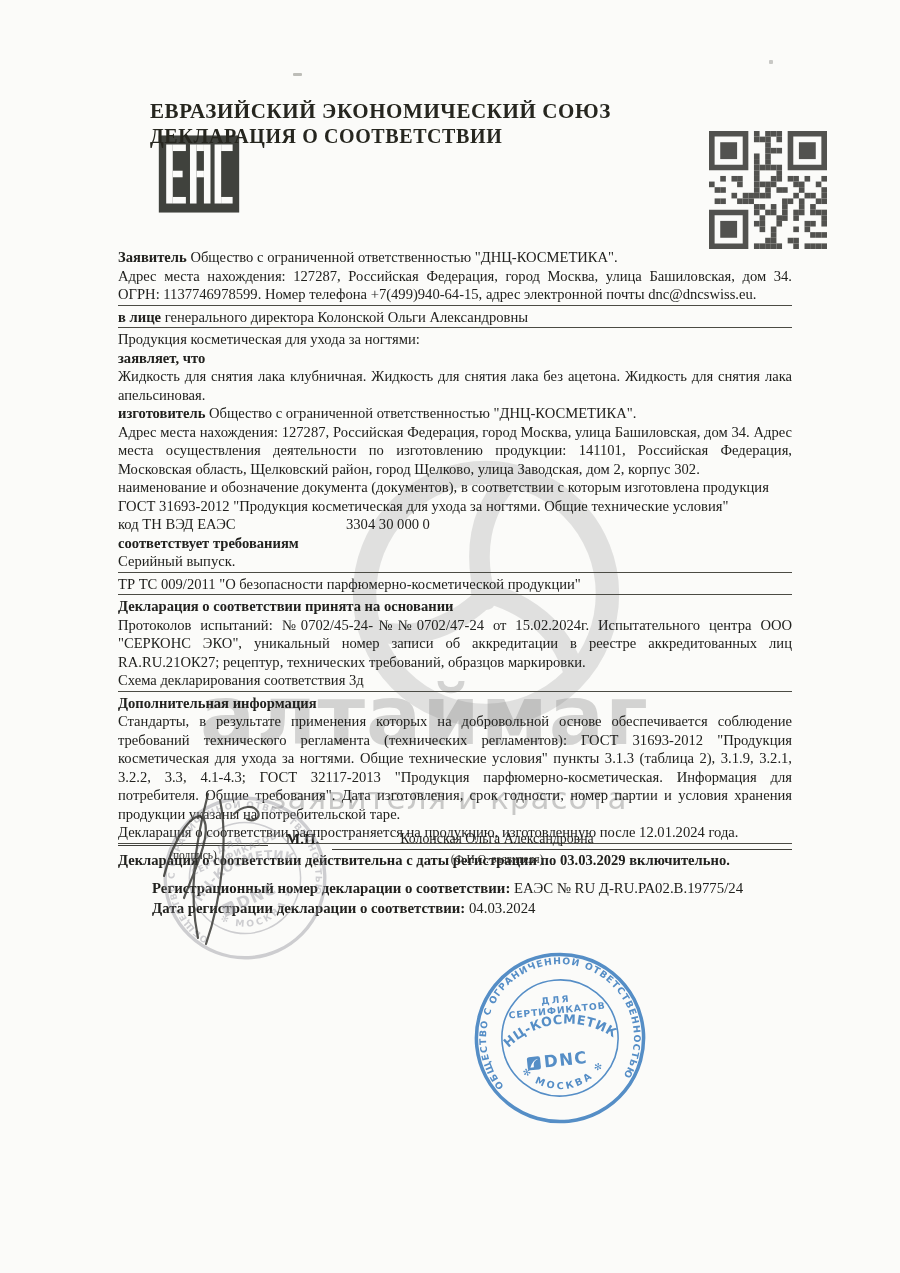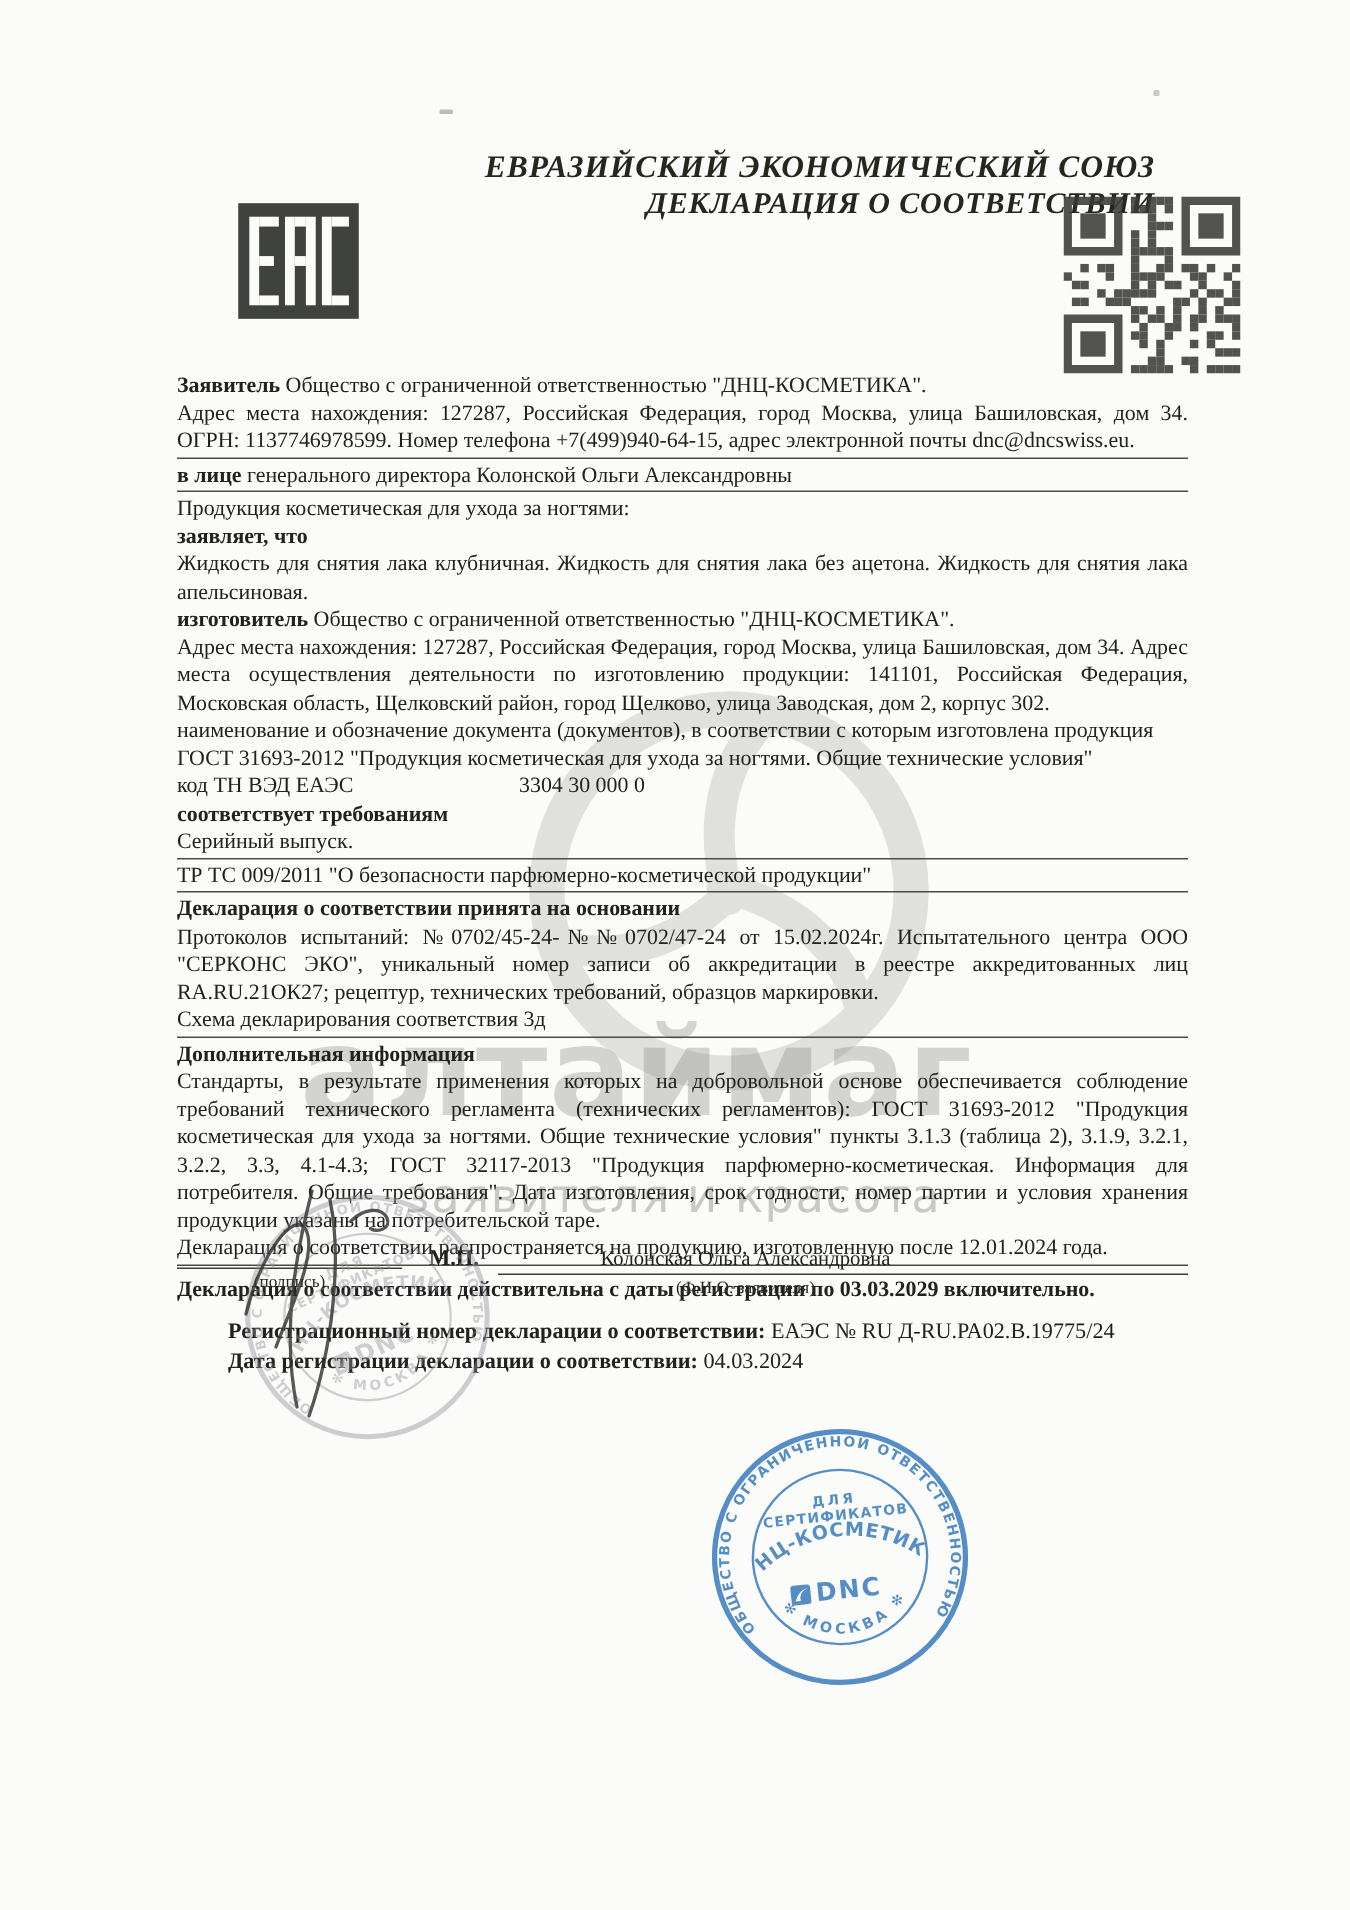--- a/index.html
+++ b/index.html
@@ -1,21 +1,21 @@
 <!DOCTYPE html>
 <html><head>
 <meta charset="utf-8">
 <style>
   html,body{margin:0;padding:0;}
   body{width:900px;height:1273px;position:relative;background:#fbfbf9;overflow:hidden;
        font-family:"Liberation Serif",serif;color:#21211e;}
   .abs{position:absolute;}
   
-  .title{position:absolute;left:150px;top:98px;width:620px;text-align:right;
-         font-weight:bold;color:#26261f;letter-spacing:.6px;font-style:italic;}
+  .title{position:absolute;left:150px;top:98px;width:620px;text-align:left;
+         font-weight:bold;color:#26261f;letter-spacing:.6px;}
   .title .t1{font-size:21px;line-height:26px;}
   .title .t2{font-size:20px;line-height:25px;}
   
   .doc{position:absolute;left:118px;top:248px;width:674px;font-size:14.6px;line-height:18.5px;}
   .row{margin:0;}
   .j{text-align:justify;}
   .b{font-weight:bold;}
   .u{border-bottom:1.4px solid #4b4b44;padding-bottom:1px;margin-bottom:2px;}
   .tnl{display:inline-block;width:228px;}
   .gap8{margin-top:7px;}

